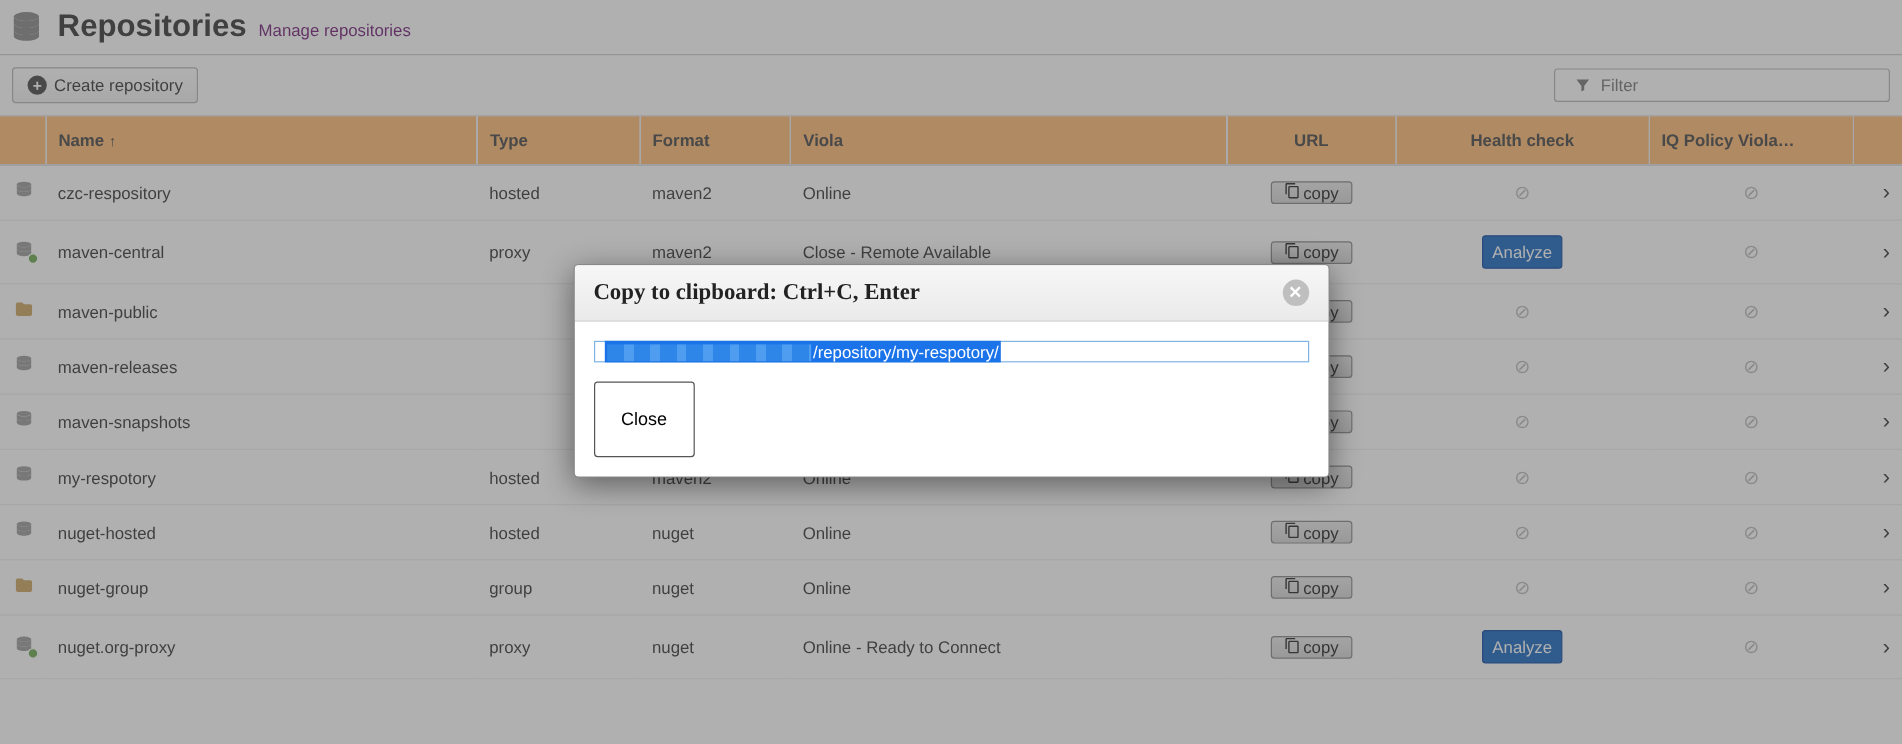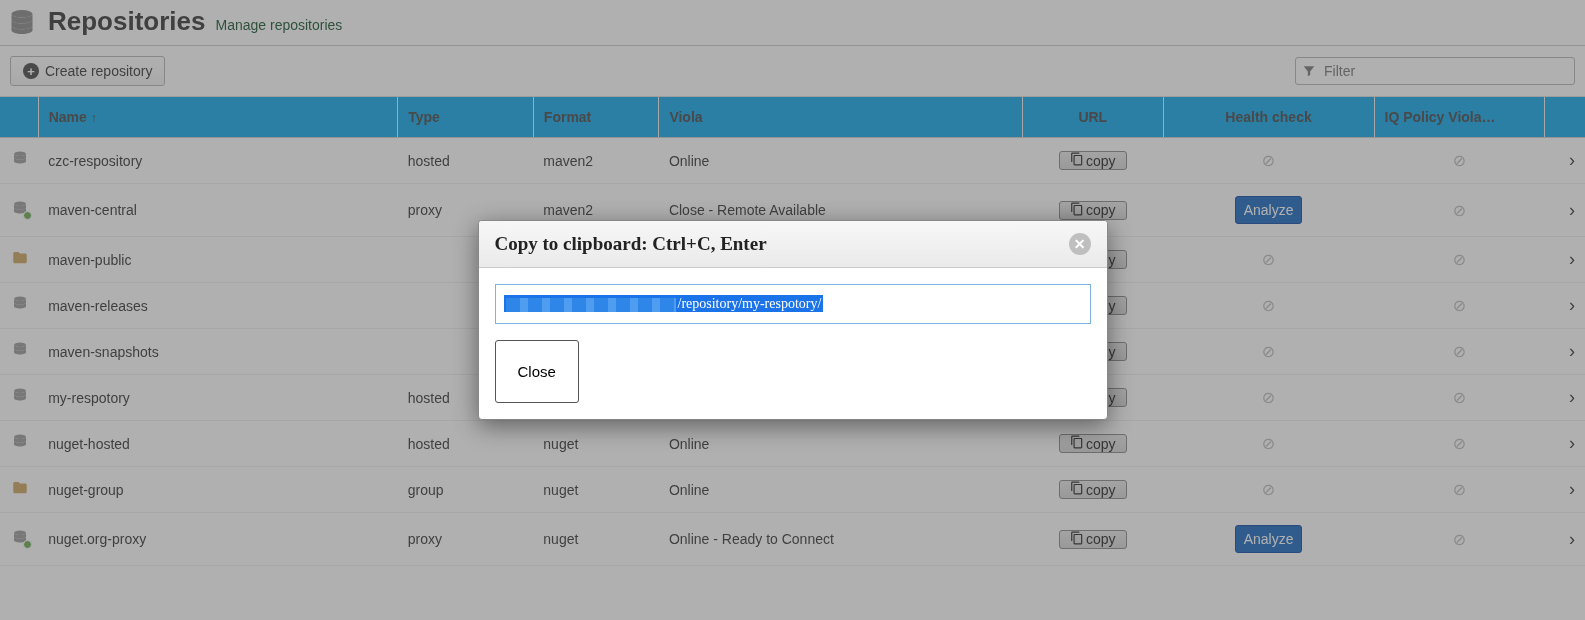--- a/index.html
+++ b/index.html
@@ -29,21 +29,21 @@
   .header h1 {
     margin: 0;
     font-size: 26px;
     font-weight: 700;
     color: #333;
     text-align: center;
   }
   .header .subtitle {
     margin-left: 10px;
     font-size: 14px;
-    color: #14532d;
+    color: #701a75;
   }
   .toolbar {
     display: flex;
     align-items: center;
     padding: 10px 10px;
     border-bottom: 1px solid #ddd;
     justify-content: space-between;
   }
   .btn {
     display: inline-flex;
@@ -58,21 +58,21 @@
     cursor: pointer;
   }
   .add-icon {
     display:inline-flex;align-items:center;justify-content:center;
     width:16px;height:16px;border-radius:50%;
     background:#444;color:#fff;font-weight:700;font-size:13px;line-height:1;
   }
   .filter-wrap {
     display:flex;align-items:center;
     border:1px solid #b5b5b5;border-radius:3px;
-    padding:4px 6px;background:#fff;
+    padding:4px 16px;background:#fff;
     width:280px;
   }
   .filter-wrap input {
     border:none;outline:none;width:100%;font-size:14px;color:#333;
     background:transparent;
   }
   .funnel-icon { color:#777;margin-right:6px;display:inline-flex; }
 
   table.grid {
     width:100%;
@@ -80,21 +80,21 @@
     table-layout:fixed;
   }
   .grid thead th {
     text-align:left;
     font-weight:700;
     font-size:14px;
     color:#444;
     padding:12px 10px;
     border-bottom:1px solid #ccc;
     border-right:1px solid #eee;
-    background:#0ea5e9;
+    background:#fdba74;
     white-space:nowrap;
     overflow:hidden;text-overflow:ellipsis;
   }
   .grid thead th:last-child { border-right:none; }
   .grid tbody td {
     padding:12px 10px;
     border-bottom:1px solid #eee;
     vertical-align:middle;
     color:#333;
   }
@@ -165,24 +165,24 @@
   }
   .modal-close {
     width:22px;height:22px;border-radius:50%;
     background:#bfbfbf;color:#fff;
     display:inline-flex;align-items:center;justify-content:center;
     font-size:14px;cursor:pointer;font-weight:700;
   }
   .modal-body { padding:16px; }
   .url-field {
     width:100%;
-    padding:11px 8px;
+    padding:0 8px;
     border:1px solid #7fb3e3;
     font-size:14px;
-    font-family:Liberation Serif, serif;
+    font-family:Liberation Sans, sans-serif;
     background:#fff;
   }
   .url-selected {
     background:#1a73e8;color:#fff;padding:1px 2px;
   }
   .url-redact {
     display:inline-block;width:170px;height:14px;
     background:repeating-linear-gradient(90deg,#2e86e8 0 14px,#4f9df1 14px 22px);
     vertical-align:middle;margin-right:2px;
   }

